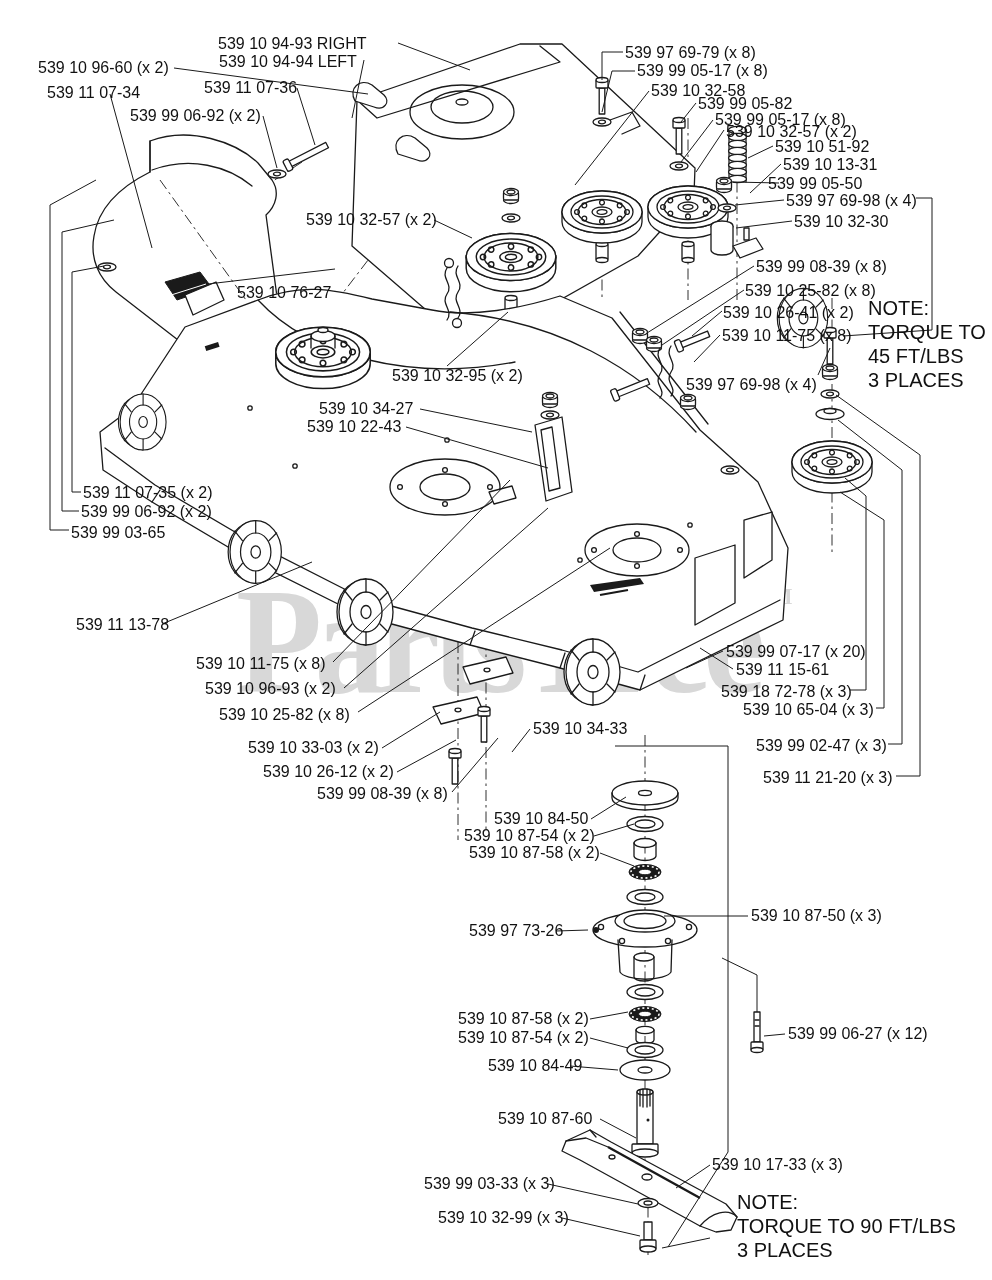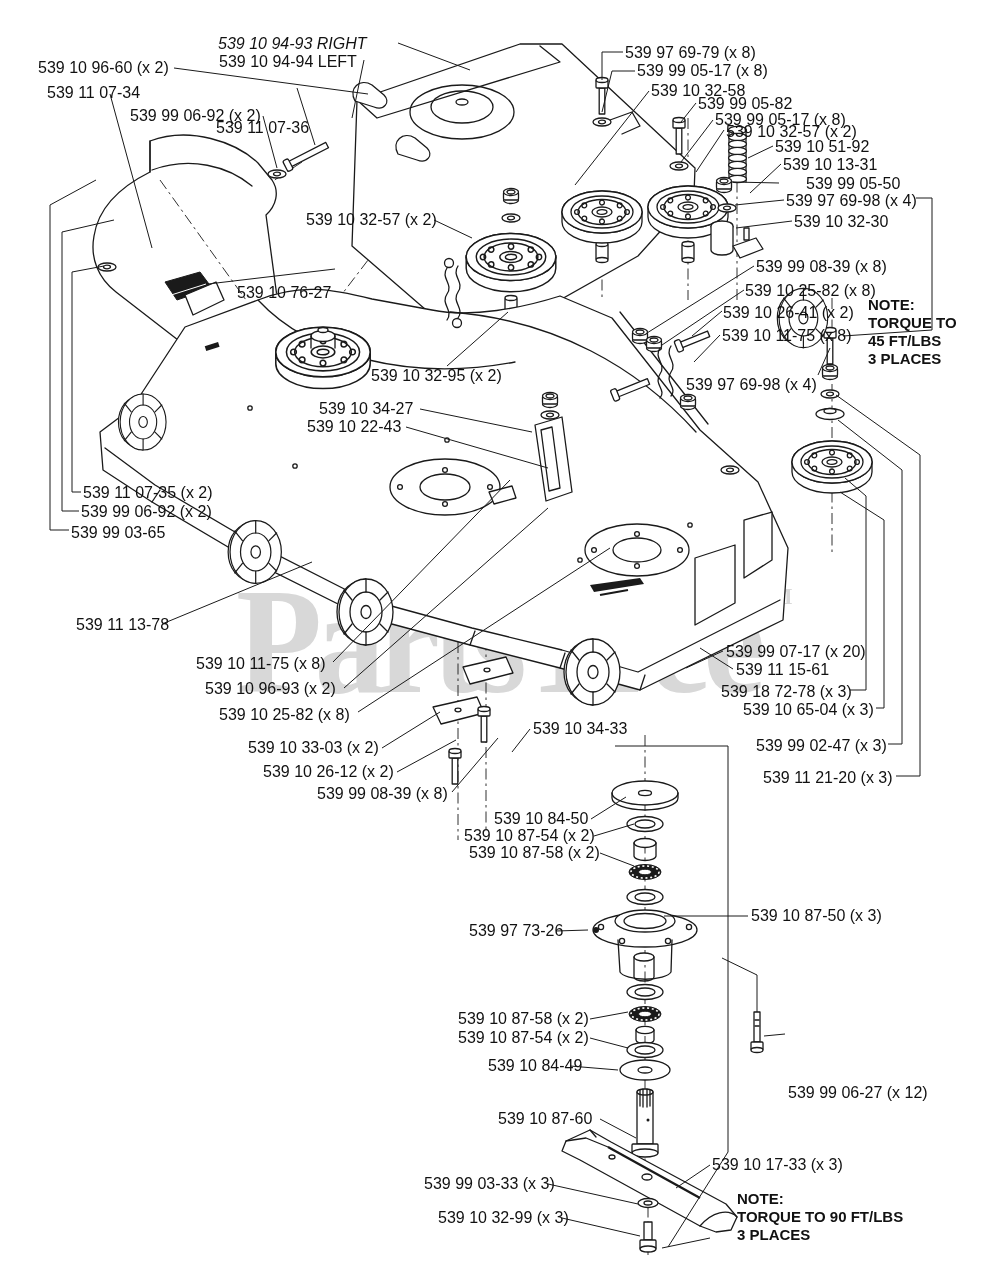--- a/index.html
+++ b/index.html
@@ -21,21 +21,21 @@
   .ln{stroke:#1a1a1a;fill:none;stroke-width:1.3;stroke-linejoin:round;stroke-linecap:round;}
   .fw{stroke:#1a1a1a;fill:#ffffff;stroke-width:1.3;stroke-linejoin:round;}
   .ld{stroke:#1a1a1a;fill:none;stroke-width:1;}
   .dash{stroke:#1a1a1a;fill:none;stroke-width:.9;stroke-dasharray:11 4 2.5 4;}
   .labels-layer{position:absolute;left:0;top:0;z-index:3;width:100%;height:100%;pointer-events:none;}
   .lbl{
     position:absolute;font-size:16px;line-height:1.05;white-space:nowrap;color:#111;
   }
   .lbl b{font-weight:normal;}
   .note{
-    position:absolute;font-size:15px;font-weight:bold;line-height:1.2;white-space:nowrap;color:#111;
+    position:absolute;font-size:20px;font-weight:normal;line-height:1.2;white-space:nowrap;color:#111;
   }
 </style>
 </head>
 <body>
 
 <div class="canvas" style="background: rgb(255, 255, 255);">
 
   <div class="watermark" style="color: rgb(216, 216, 216);">
     <span class="wm-text">PartsTree</span><span class="wm-tm">TM</span>
   </div>
@@ -442,45 +442,45 @@
       <polyline points="785,1034 764,1036" class="ld"></polyline>
       <polyline points="600,1119 636,1138" class="ld"></polyline>
       <polyline points="710,1165 676,1188" class="ld"></polyline>
       <polyline points="548,1184 638,1204" class="ld"></polyline>
       <polyline points="562,1218 640,1236" class="ld"></polyline>
       <polyline points="710,1238 662,1248" class="ld"></polyline>
     </g>
   </svg>
 
   <div class="labels-layer" id="labels-layer">
-      <div class="lbl" style="left: 218px; top: 36px; font-style: italic;"><span>539 10 94-93 RIGHT</span></div>
+      <div class="lbl" style="left: 218px; top: 36px;"><span>539 10 94-93 RIGHT</span></div>
       <div class="lbl" style="left: 219px; top: 54px;"><span>539 10 94-94 LEFT</span></div>
       <div class="lbl" style="left: 38px; top: 60px;"><span>539 10 96-60</span> <b>(x 2)</b></div>
       <div class="lbl" style="left: 47px; top: 85px;"><span>539 11 07-34</span></div>
-      <div class="lbl" style="left: 216px; top: 80px; margin-top: 40px;"><span>539 11 07-36</span></div>
+      <div class="lbl" style="left: 204px; top: 80px;"><span>539 11 07-36</span></div>
       <div class="lbl" style="left: 130px; top: 108px;"><span>539 99 06-92</span> <b>(x 2)</b></div>
       <div class="lbl" style="left: 625px; top: 45px;"><span>539 97 69-79</span> <b>(x 8)</b></div>
       <div class="lbl" style="left: 637px; top: 63px;"><span>539 99 05-17</span> <b>(x 8)</b></div>
       <div class="lbl" style="left: 651px; top: 83px;"><span>539 10 32-58</span></div>
       <div class="lbl" style="left: 698px; top: 96px;"><span>539 99 05-82</span></div>
       <div class="lbl" style="left: 715px; top: 112px;"><span>539 99 05-17</span> <b>(x 8)</b></div>
       <div class="lbl" style="left: 726px; top: 124px;"><span>539 10 32-57</span> <b>(x 2)</b></div>
       <div class="lbl" style="left: 775px; top: 139px;"><span>539 10 51-92</span></div>
       <div class="lbl" style="left: 783px; top: 157px;"><span>539 10 13-31</span></div>
-      <div class="lbl" style="left: 806px; top: 176px;"><span>539 99 05-50</span></div>
+      <div class="lbl" style="left: 768px; top: 176px;"><span>539 99 05-50</span></div>
       <div class="lbl" style="left: 786px; top: 193px;"><span>539 97 69-98</span> <b>(x 4)</b></div>
       <div class="lbl" style="left: 794px; top: 214px;"><span>539 10 32-30</span></div>
       <div class="lbl" style="left: 306px; top: 212px;"><span>539 10 32-57</span> <b>(x 2)</b></div>
       <div class="lbl" style="left: 237px; top: 261px; margin-top: 24px;"><span>539 10 76-27</span></div>
       <div class="lbl" style="left: 756px; top: 259px;"><span>539 99 08-39</span> <b>(x 8)</b></div>
       <div class="lbl" style="left: 745px; top: 283px;"><span>539 10 25-82</span> <b>(x 8)</b></div>
       <div class="lbl" style="left: 723px; top: 305px;"><span>539 10 26-41</span> <b>(x 2)</b></div>
       <div class="lbl" style="left: 722px; top: 328px;"><span>539 10 11-75</span> <b>(x 8)</b></div>
       <div class="lbl" style="left: 686px; top: 377px;"><span>539 97 69-98</span> <b>(x 4)</b></div>
-      <div class="lbl" style="left: 371px; top: 368px;"><span>539 10 32-95</span> <b>(x 2)</b></div>
+      <div class="lbl" style="left: 392px; top: 368px;"><span>539 10 32-95</span> <b>(x 2)</b></div>
       <div class="lbl" style="left: 319px; top: 401px;"><span>539 10 34-27</span></div>
       <div class="lbl" style="left: 307px; top: 419px;"><span>539 10 22-43</span></div>
       <div class="lbl" style="left: 83px; top: 485px;"><span>539 11 07-35</span> <b>(x 2)</b></div>
       <div class="lbl" style="left: 81px; top: 504px;"><span>539 99 06-92</span> <b>(x 2)</b></div>
       <div class="lbl" style="left: 71px; top: 525px;"><span>539 99 03-65</span></div>
       <div class="lbl" style="left: 76px; top: 617px;"><span>539 11 13-78</span></div>
       <div class="lbl" style="left: 196px; top: 656px;"><span>539 10 11-75</span> <b>(x 8)</b></div>
       <div class="lbl" style="left: 205px; top: 681px;"><span>539 10 96-93</span> <b>(x 2)</b></div>
       <div class="lbl" style="left: 219px; top: 707px;"><span>539 10 25-82</span> <b>(x 8)</b></div>
       <div class="lbl" style="left: 248px; top: 740px;"><span>539 10 33-03</span> <b>(x 2)</b></div>
@@ -494,21 +494,21 @@
       <div class="lbl" style="left: 763px; top: 770px;"><span>539 11 21-20</span> <b>(x 3)</b></div>
       <div class="lbl" style="left: 533px; top: 721px;"><span>539 10 34-33</span></div>
       <div class="lbl" style="left: 494px; top: 811px;"><span>539 10 84-50</span></div>
       <div class="lbl" style="left: 464px; top: 828px;"><span>539 10 87-54</span> <b>(x 2)</b></div>
       <div class="lbl" style="left: 469px; top: 845px;"><span>539 10 87-58</span> <b>(x 2)</b></div>
       <div class="lbl" style="left: 469px; top: 923px;"><span>539 97 73-26</span></div>
       <div class="lbl" style="left: 751px; top: 908px;"><span>539 10 87-50</span> <b>(x 3)</b></div>
       <div class="lbl" style="left: 458px; top: 1011px;"><span>539 10 87-58</span> <b>(x 2)</b></div>
       <div class="lbl" style="left: 458px; top: 1030px;"><span>539 10 87-54</span> <b>(x 2)</b></div>
       <div class="lbl" style="left: 488px; top: 1058px;"><span>539 10 84-49</span></div>
-      <div class="lbl" style="left: 788px; top: 1085px;"><span>539 99 06-27</span> <b>(x 12)</b></div>
+      <div class="lbl" style="left: 788px; top: 1026px;"><span>539 99 06-27</span> <b>(x 12)</b></div>
       <div class="lbl" style="left: 498px; top: 1111px;"><span>539 10 87-60</span></div>
       <div class="lbl" style="left: 712px; top: 1157px; text-align: center;"><span>539 10 17-33</span> <b>(x 3)</b></div>
       <div class="lbl" style="left: 424px; top: 1176px;"><span>539 99 03-33</span> <b>(x 3)</b></div>
       <div class="lbl" style="left: 438px; top: 1210px;"><span>539 10 32-99</span> <b>(x 3)</b></div>
       <div class="note" style="left: 868px; top: 296px;">
         <div>NOTE:</div>
         <div>TORQUE TO</div>
         <div>45 FT/LBS</div>
         <div>3 PLACES</div>
       </div>

